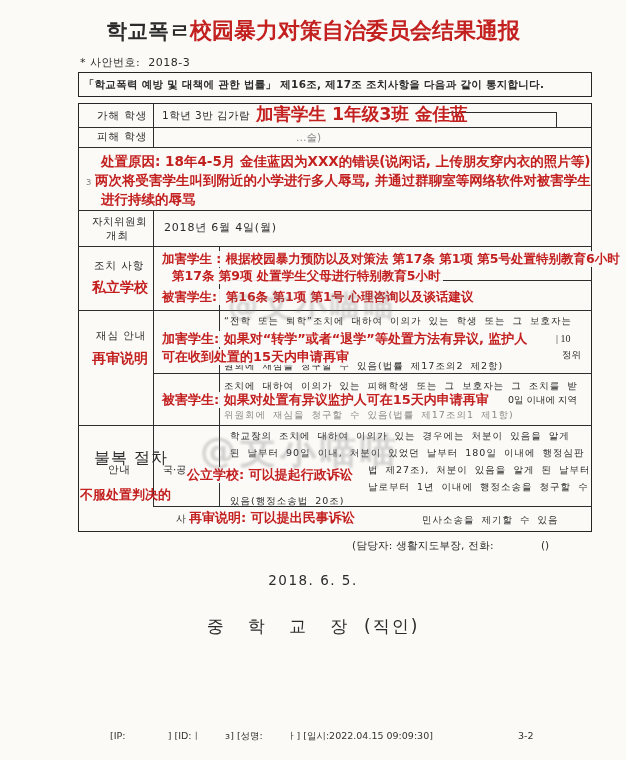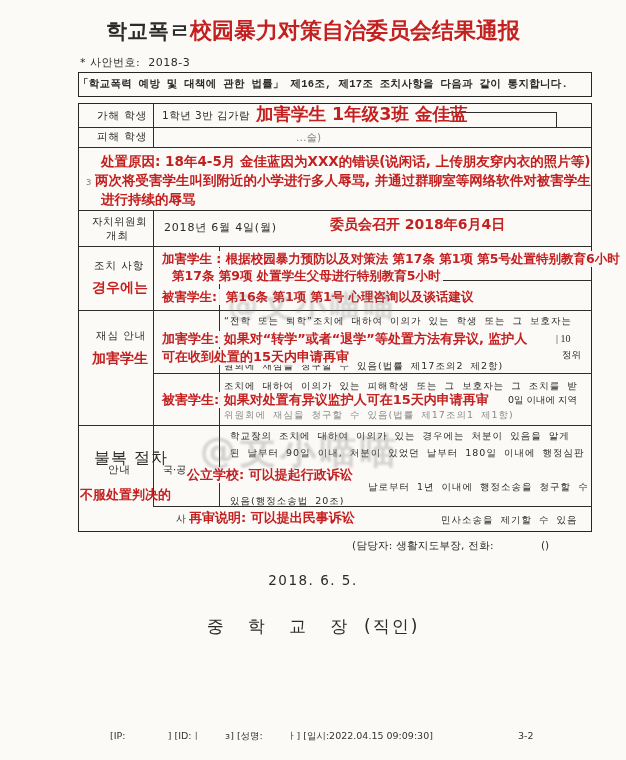--- a/index.html
+++ b/index.html
@@ -21,21 +21,21 @@
 </head>
 <body>
 
 <div class="page">
 
   <div class="t center" style="top:17px;font-size:21px;font-weight:bold;"><span class="ko">학교폭ㄹ</span><span class="cn" style="font-size:22px;">校园暴力对策自治委员会结果通报</span></div>
 
   <div class="t ko" style="left:80px;top:56px;font-size:11px;letter-spacing:0.5px;">* 사안번호:  2018-3</div>
 
   <div class="box" style="left:78px;top:72px;width:514px;height:25px;"></div>
-  <div class="t ko" style="left:78px;top:78px;width:472px;text-align:center;font-size:10.5px;font-weight:bold;letter-spacing:0.3px;font-family:Liberation Mono, monospace;">「학교폭력 예방 및 대책에 관한 법률」 제16조, 제17조 조치사항을 다음과 같이 통지합니다.</div>
+  <div class="t ko" style="left:78px;top:78px;width:472px;text-align:center;font-size:10.5px;font-weight:bold;letter-spacing:0.3px;">「학교폭력 예방 및 대책에 관한 법률」 제16조, 제17조 조치사항을 다음과 같이 통지합니다.</div>
 
   <div class="box" style="left:78px;top:103px;width:514px;height:429px;z-index:1;"></div>
 
   <div class="hl" style="left:78px;top:127px;width:514px;z-index:1;"></div>
   <div class="hl" style="left:78px;top:147px;width:514px;z-index:1;"></div>
   <div class="hl" style="left:78px;top:210px;width:514px;z-index:1;"></div>
   <div class="hl" style="left:78px;top:246px;width:514px;z-index:1;"></div>
   <div class="hl" style="left:219px;top:280px;width:373px;z-index:1;"></div>
   <div class="hl" style="left:78px;top:310px;width:514px;z-index:1;"></div>
   <div class="hl" style="left:153px;top:373px;width:439px;z-index:1;"></div>
@@ -55,53 +55,53 @@
   <div class="t ko faded" style="left:296px;top:131px;font-size:10.5px;z-index:2;">…술)</div>
 
   <div class="t cn" style="left:101px;top:153px;font-size:13.5px;z-index:3;">处置原因: 18年4-5月 金佳蓝因为XXX的错误(说闲话, 上传朋友穿内衣的照片等)</div>
   <div class="t ko faded" style="left:86px;top:176px;font-size:10px;z-index:2;">з</div>
   <div class="t cn" style="left:95px;top:172px;font-size:13.5px;z-index:3;">两次将受害学生叫到附近的小学进行多人辱骂, 并通过群聊室等网络软件对被害学生</div>
   <div class="t cn" style="left:101px;top:191px;font-size:13.5px;z-index:3;">进行持续的辱骂</div>
 
   <div class="t ko" style="left:92px;top:215px;font-size:10.5px;letter-spacing:0.5px;z-index:2;">자치위원회</div>
   <div class="t ko" style="left:106px;top:229px;font-size:10.5px;letter-spacing:1px;z-index:2;">개최</div>
   <div class="t ko" style="left:164px;top:221px;font-size:11px;letter-spacing:0.8px;z-index:2;">2018년 6월 4일(월)</div>
-  <div class="t cn" style="left:330px;top:216px;font-size:14px;z-index:3;">委员会召开 2018年6月4日</div>
 
   <div class="t ko" style="left:94px;top:259px;font-size:10.5px;letter-spacing:1px;z-index:2;">조치 사항</div>
-  <div class="t cn" style="left:92px;top:279px;font-size:14px;z-index:3;">경우에는</div>
+  <div class="t cn" style="left:92px;top:279px;font-size:14px;z-index:3;">私立学校</div>
   <div class="t cn bgw" style="left:160px;top:251px;font-size:12.5px;z-index:3;">加害学生 : 根据校园暴力预防以及对策法 第17条 第1项 第5号处置特别教育6小时</div>
   <div class="t cn bgw" style="left:170px;top:268px;font-size:12.5px;z-index:3;">第17条 第9项 处置学生父母进行特别教育5小时</div>
   <div class="t cn bgw" style="left:160px;top:289px;font-size:12.5px;z-index:3;">被害学生:  第16条 第1项 第1号 心理咨询以及谈话建议</div>
 
   <div class="t ko" style="left:96px;top:329px;font-size:10.5px;letter-spacing:1px;z-index:2;">재심 안내</div>
-  <div class="t cn" style="left:92px;top:350px;font-size:14px;z-index:3;">加害学生</div>
+  <div class="t cn" style="left:92px;top:350px;font-size:14px;z-index:3;">再审说明</div>
   <div class="t ko ko-j" style="left:224px;top:315px;font-size:9.5px;z-index:2;">“전학 또는 퇴학”조치에 대하여 이의가 있는 학생 또는 그 보호자는</div>
   <div class="t cn bgw" style="left:160px;top:331px;font-size:13px;z-index:3;">加害学生: 如果对“转学”或者“退学”等处置方法有异议, 监护人</div>
   <div class="t ko" style="left:556px;top:333px;font-size:10px;z-index:2;font-family:Liberation Serif, serif;">| 10</div>
   <div class="t cn bgw" style="left:160px;top:349px;font-size:13px;z-index:3;">可在收到处置的15天内申请再审</div>
   <div class="t ko" style="left:562px;top:349px;font-size:9.5px;z-index:2;">정위</div>
   <div class="t ko ko-j" style="left:224px;top:360px;font-size:9.5px;z-index:2;">원회에 재심을 청구할 수 있음(법률 제17조의2 제2항)</div>
   <div class="t ko ko-j" style="left:224px;top:380px;font-size:9.5px;z-index:2;">조치에 대하여 이의가 있는 피해학생 또는 그 보호자는 그 조치를 받</div>
   <div class="t cn bgw" style="left:160px;top:392px;font-size:13px;z-index:3;">被害学生: 如果对处置有异议监护人可在15天内申请再审</div>
   <div class="t ko" style="left:508px;top:394px;font-size:9.5px;z-index:2;">0일 이내에 지역</div>
   <div class="t ko ko-j faded" style="left:224px;top:409px;font-size:9.5px;z-index:2;">위원회에 재심을 청구할 수 있음(법률 제17조의1 제1항)</div>
 
   <div class="t ko" style="left:94px;top:448px;font-size:16px;letter-spacing:1px;z-index:2;text-align:center;">불복 절차</div>
   <div class="t ko" style="left:108px;top:463px;font-size:10.5px;letter-spacing:1px;z-index:2;">안내</div>
   <div class="t cn" style="left:80px;top:487px;font-size:13px;z-index:4;">不服处置判决的</div>
   <div class="t ko ko-j" style="left:230px;top:430px;font-size:9.5px;z-index:2;">학교장의 조치에 대하여 이의가 있는 경우에는 처분이 있음을 알게</div>
   <div class="t ko ko-j" style="left:230px;top:447px;font-size:9.5px;z-index:2;">된 날부터 90일 이내, 처분이 있었던 날부터 180일 이내에 행정심판</div>
   <div class="t ko" style="left:163px;top:464px;font-size:10px;z-index:2;">국·공</div>
+  <div class="t ko ko-j" style="left:368px;top:464px;font-size:9.5px;z-index:2;">법 제27조), 처분이 있음을 알게 된 날부터</div>
   <div class="t cn bgw" style="left:185px;top:467px;font-size:13px;z-index:3;">公立学校: 可以提起行政诉讼</div>
   <div class="t ko ko-j" style="left:368px;top:481px;font-size:9.5px;z-index:2;">날로부터 1년 이내에 행정소송을 청구할 수</div>
   <div class="t ko ko-j" style="left:230px;top:495px;font-size:9.5px;z-index:2;">있음(행정소송법 20조)</div>
   <div class="t ko" style="left:176px;top:513px;font-size:10px;z-index:2;">사</div>
   <div class="t cn bgw" style="left:187px;top:510px;font-size:13px;z-index:3;">再审说明: 可以提出民事诉讼</div>
-  <div class="t ko ko-j" style="left:422px;top:514px;font-size:9.5px;z-index:2;margin-left:19px;">민사소송을 제기할 수 있음</div>
+  <div class="t ko ko-j" style="left:422px;top:514px;font-size:9.5px;z-index:2;">민사소송을 제기할 수 있음</div>
 
   <div class="t ko" style="left:352px;top:539px;font-size:10.5px;letter-spacing:0.3px;">(담당자: 생활지도부장, 전화:</div>
   <div class="t ko" style="left:541px;top:539px;font-size:10.5px;">()</div>
 
   <div class="t ko center" style="top:572px;font-size:13.5px;letter-spacing:1.5px;">2018. 6. 5.</div>
   <div class="t ko center" style="top:616px;font-size:17px;letter-spacing:2px;">중   학   교   장  (직인)</div>
 
   <div class="t" style="left:110px;top:730px;font-size:9.5px;color:#333;">[IP:              ] [ID:ㅣ        з] [성명:        ㅏ] [일시:2022.04.15 09:09:30]</div>
   <div class="t" style="left:518px;top:730px;font-size:9.5px;color:#333;">3-2</div>
 

